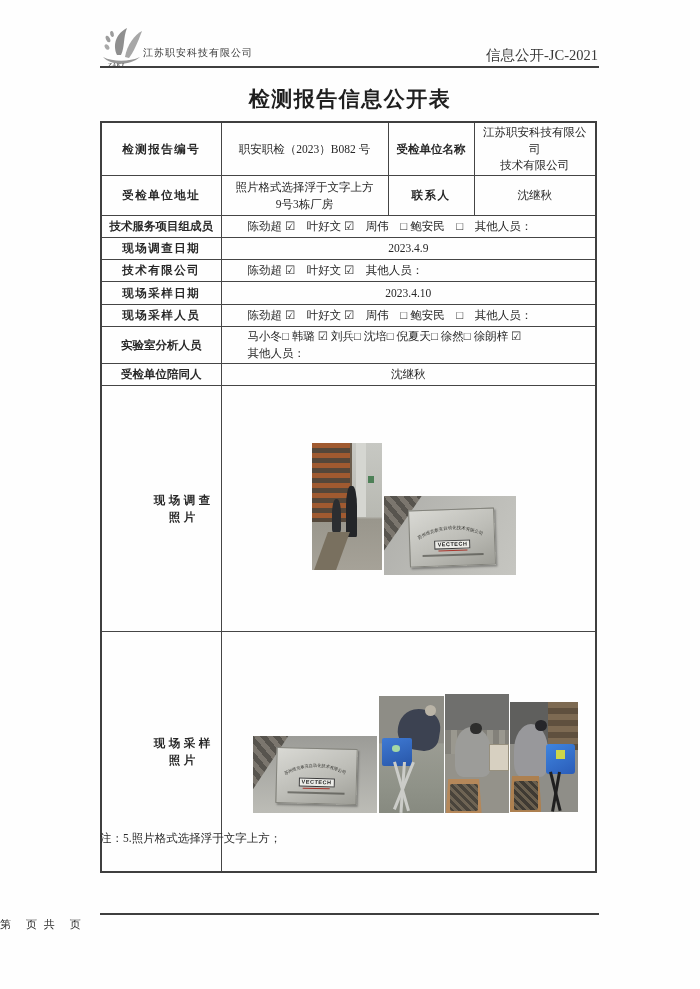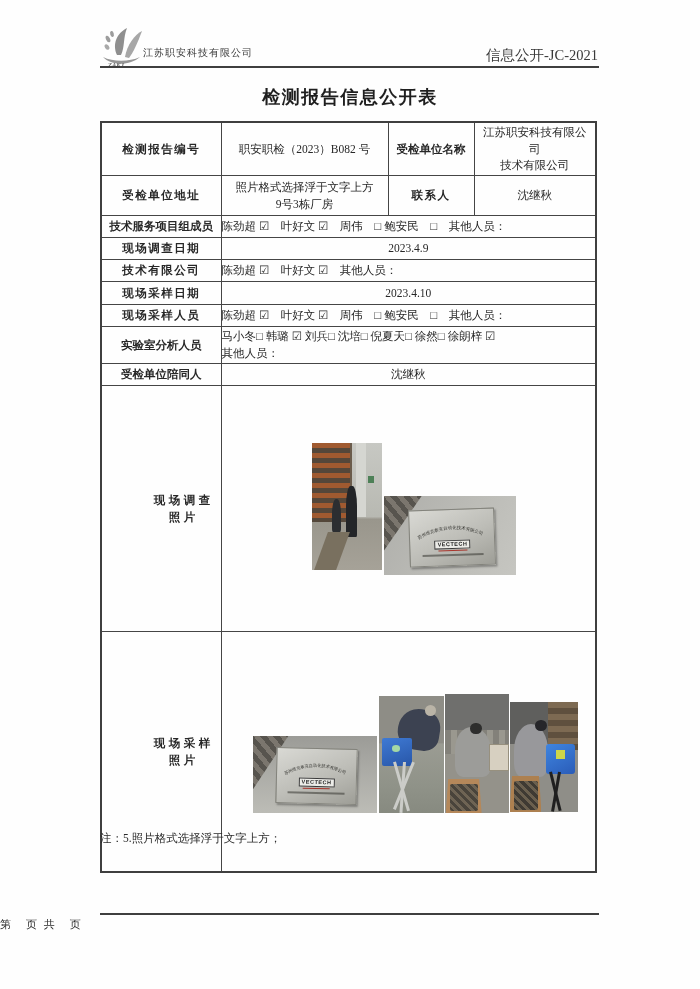--- a/index.html
+++ b/index.html
@@ -7,32 +7,32 @@
         font-family:"Liberation Serif","DejaVu Serif",serif;color:#2b2b2b;}
 
   
   .logo{position:absolute;left:99px;top:25px;width:47px;height:43px;}
   .company{position:absolute;left:143px;top:46px;font-size:10px;color:#3a3a3a;letter-spacing:1px;}
   .doccode{position:absolute;left:460px;top:46px;width:138px;text-align:right;font-size:14.5px;color:#3a3a3a;}
   .hrule{position:absolute;left:100px;top:66px;width:499px;height:2px;background:#3f3f3f;}
 
   
   .title{position:absolute;left:0;top:85px;width:700px;text-align:center;
-         font-size:18px;font-weight:bold;letter-spacing:1.5px;color:#1f1f1f;}
+         font-size:21px;font-weight:bold;letter-spacing:1.5px;color:#1f1f1f;}
 
   
   table.form{position:absolute;left:100px;top:121px;width:497px;border-collapse:collapse;
              table-layout:fixed;border:2px solid #3f3f3f;}
   table.form td{border:1px solid #454545;font-size:11.5px;line-height:1.45;color:#272727;
                 padding:1px 3px;vertical-align:middle;overflow:hidden;}
   .lab{text-align:center;letter-spacing:1.5px;font-weight:bold;}
   .lab.tight{letter-spacing:0;}
   .lab.wide{letter-spacing:3.5px;padding-left:48px;}
   .val.ctr{text-align:center;}
-  .val.left{text-align:left;padding-left:0;}
+  .val.left{text-align:left;padding-left:26px;}
   .ml{white-space:pre-line;}
   tr.rh37 td{height:37px;}
   tr.rh19 td{height:19px;}
   tr.rh20 td{height:20px;}
   tr.rh34 td{height:34px;}
   tr.rh243 td{height:243px;}
   tr.rh237 td{height:237px;}
   td.pcell{position:relative;padding:0;}
 
   

